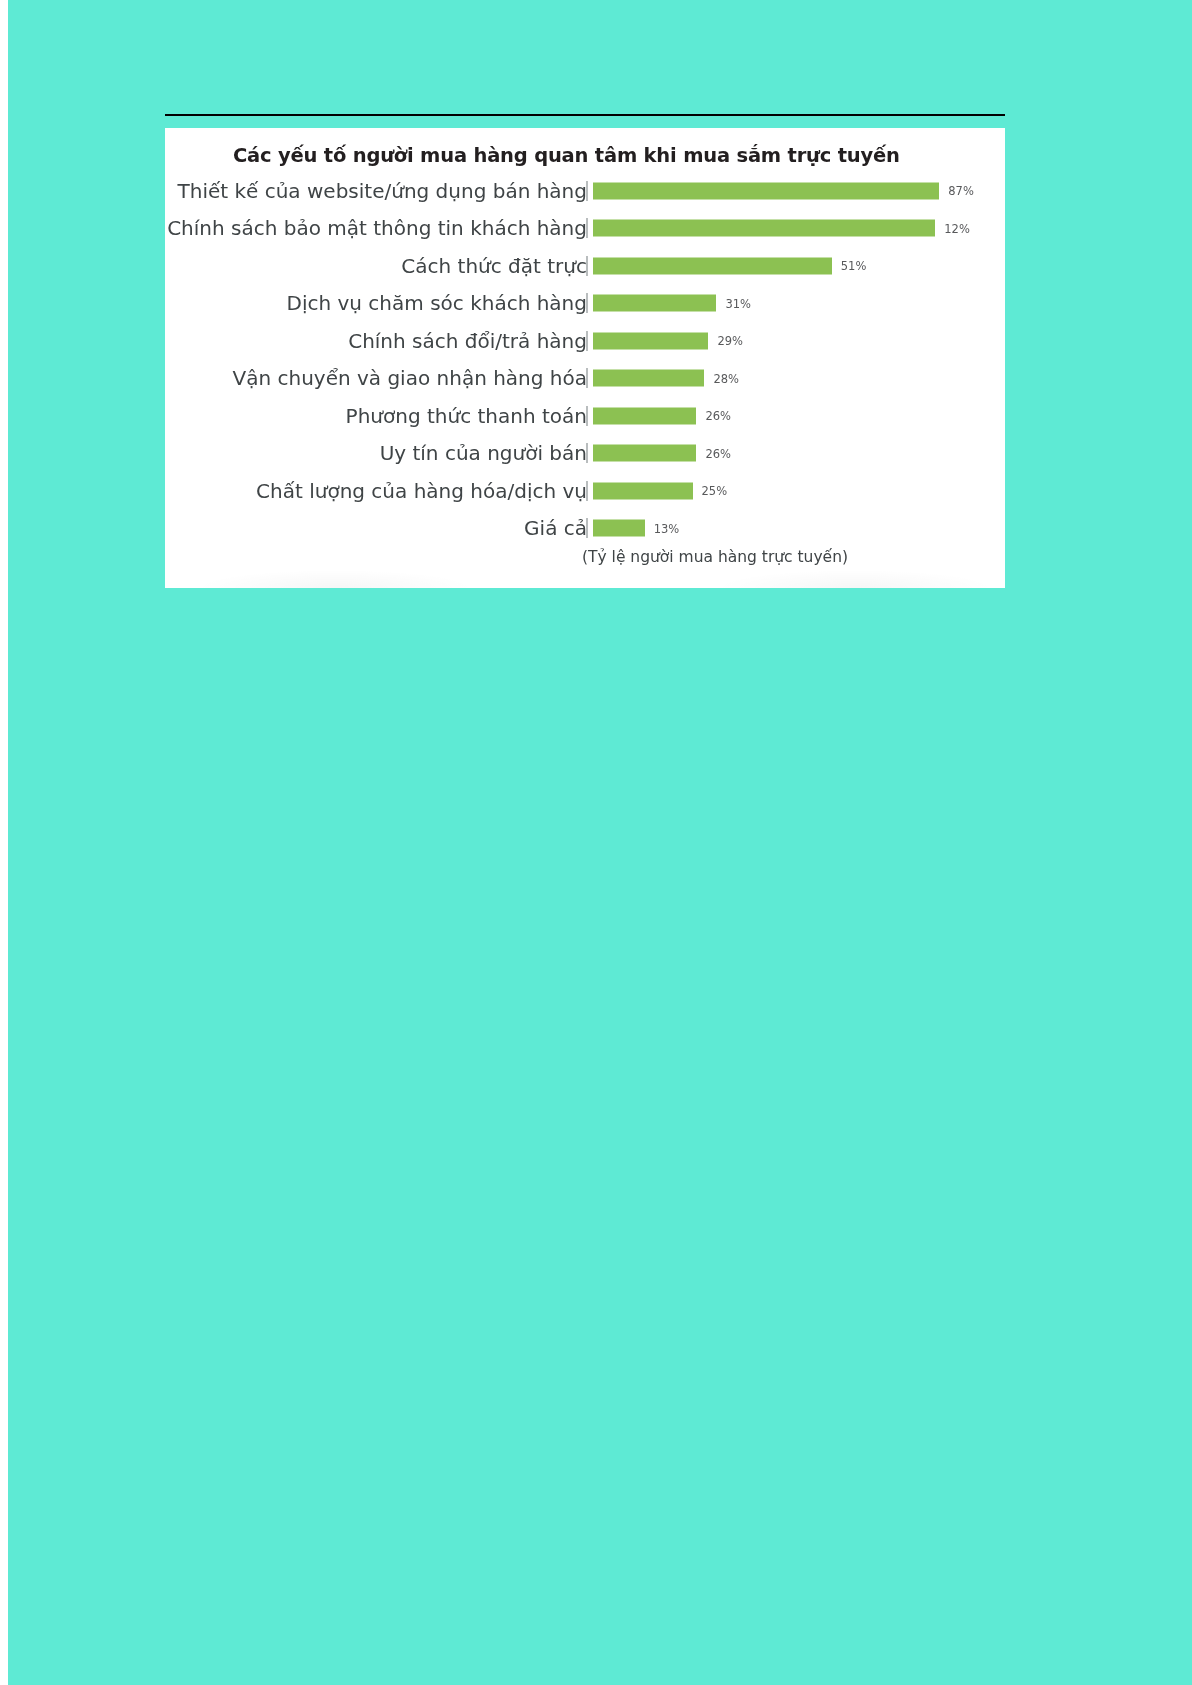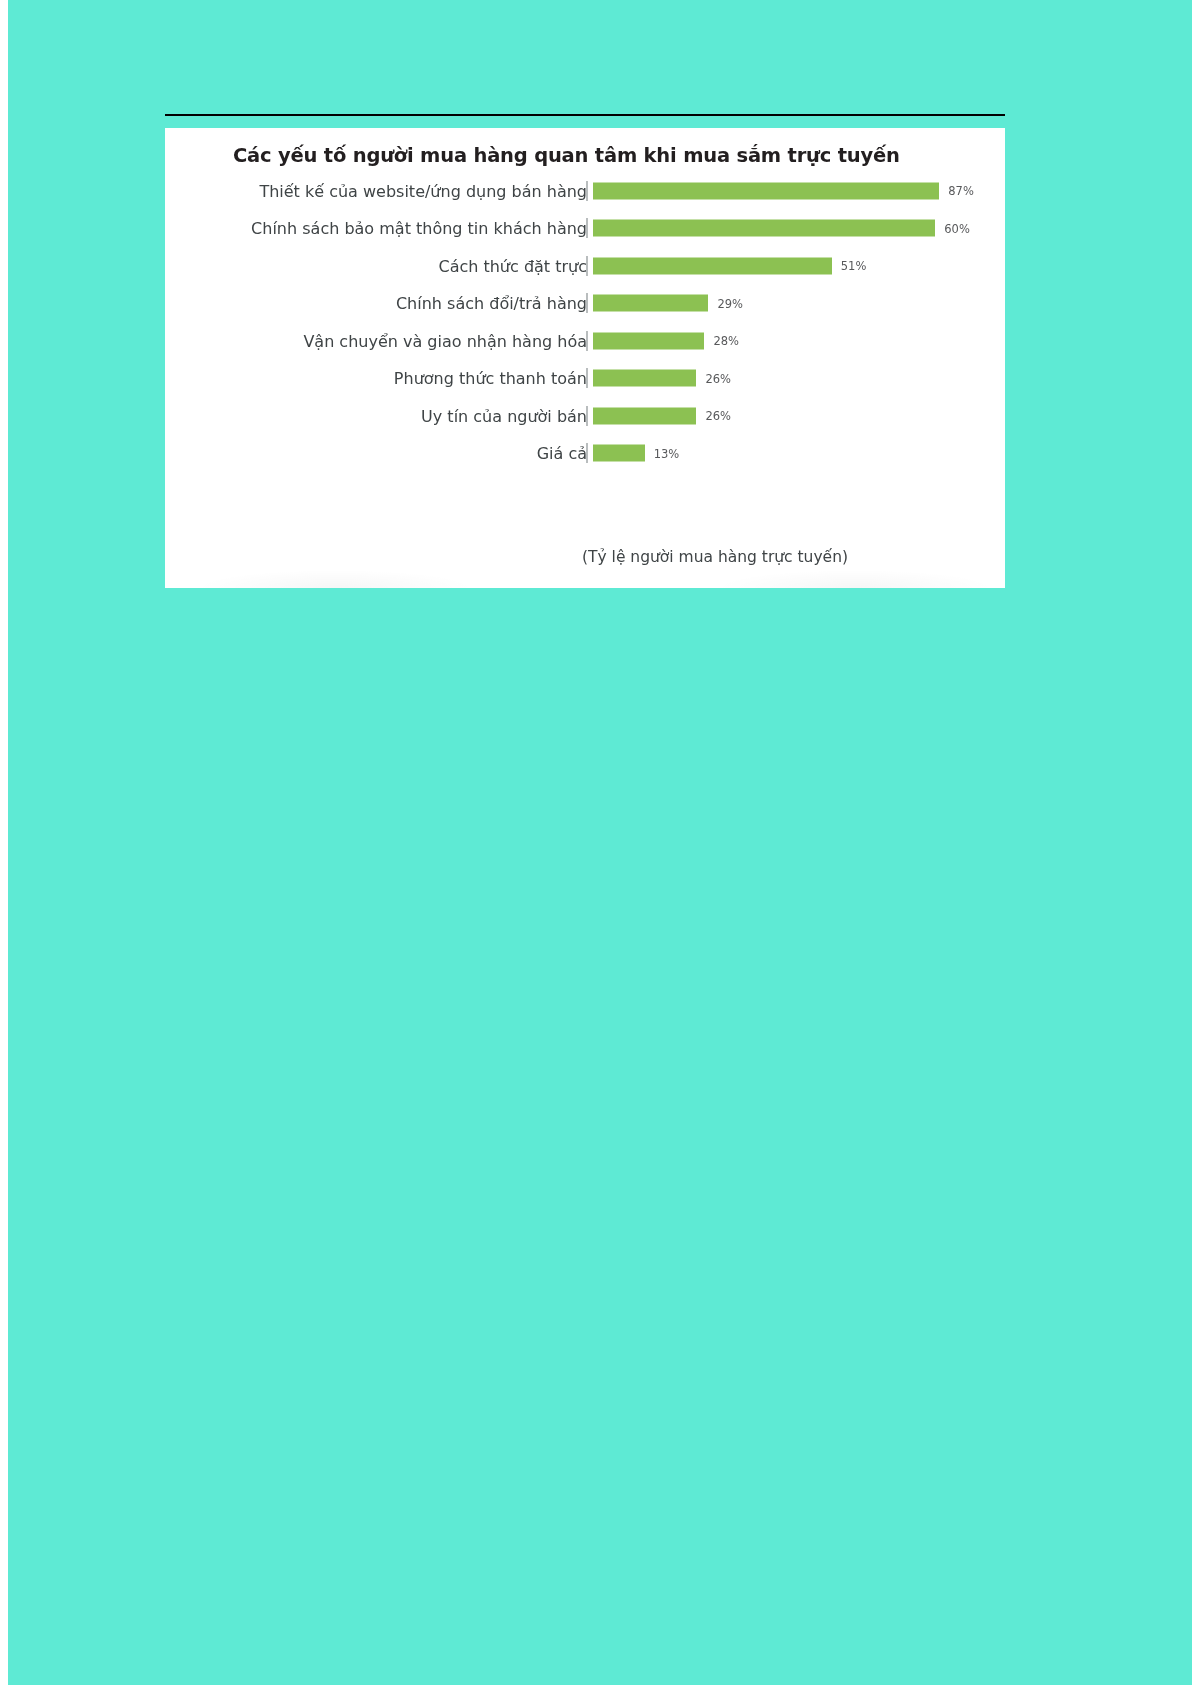--- a/index.html
+++ b/index.html
@@ -71,21 +71,21 @@
     align-items: center;
   }
 
   .cat-label {
     position: absolute;
     right: 418px;           
     top: 50%;
     transform: translateY(-50%);
     text-align: right;
     white-space: nowrap;
-    font-size: 16px;
+    font-size: 20px;
     color: #3f4446;
     font-family: "DejaVu Sans", "Liberation Sans", sans-serif;
   }
 
   .axis-tick {
     position: absolute;
     left: 421px;
     top: 50%;
     transform: translateY(-50%);
     width: 2px;
@@ -162,32 +162,40 @@
           <div class="bar-wrap">
             <div class="bar" style="width: 346.26px; background: rgb(140, 193, 82);"></div>
             <div class="bar-value">87%</div>
           </div>
         </div>
         <div class="row">
           <div class="cat-label">Chính sách bảo mật thông tin khách hàng</div>
           <div class="axis-tick"></div>
           <div class="bar-wrap">
             <div class="bar" style="width: 342.28px; background: rgb(140, 193, 82);"></div>
-            <div class="bar-value">60%</div>
+            <div class="bar-value">12%</div>
           </div>
         </div>
         <div class="row">
           <div class="cat-label">Cách thức đặt trực</div>
           <div class="axis-tick"></div>
           <div class="bar-wrap">
             <div class="bar" style="width: 238.8px; background: rgb(140, 193, 82);"></div>
             <div class="bar-value">51%</div>
           </div>
         </div>
         <div class="row">
+          <div class="cat-label">Dịch vụ chăm sóc khách hàng</div>
+          <div class="axis-tick"></div>
+          <div class="bar-wrap">
+            <div class="bar" style="width: 123.38px; background: rgb(140, 193, 82);"></div>
+            <div class="bar-value">31%</div>
+          </div>
+        </div>
+        <div class="row">
           <div class="cat-label">Chính sách đổi/trả hàng</div>
           <div class="axis-tick"></div>
           <div class="bar-wrap">
             <div class="bar" style="width: 115.42px; background: rgb(140, 193, 82);"></div>
             <div class="bar-value">29%</div>
           </div>
         </div>
         <div class="row">
           <div class="cat-label">Vận chuyển và giao nhận hàng hóa</div>
           <div class="axis-tick"></div>
@@ -206,20 +214,28 @@
         </div>
         <div class="row">
           <div class="cat-label">Uy tín của người bán</div>
           <div class="axis-tick"></div>
           <div class="bar-wrap">
             <div class="bar" style="width: 103.48px; background: rgb(140, 193, 82);"></div>
             <div class="bar-value">26%</div>
           </div>
         </div>
         <div class="row">
+          <div class="cat-label">Chất lượng của hàng hóa/dịch vụ</div>
+          <div class="axis-tick"></div>
+          <div class="bar-wrap">
+            <div class="bar" style="width: 99.5px; background: rgb(140, 193, 82);"></div>
+            <div class="bar-value">25%</div>
+          </div>
+        </div>
+        <div class="row">
           <div class="cat-label">Giá cả</div>
           <div class="axis-tick"></div>
           <div class="bar-wrap">
             <div class="bar" style="width: 51.74px; background: rgb(140, 193, 82);"></div>
             <div class="bar-value">13%</div>
           </div>
         </div>
       </div>
 
     <div class="caption">(Tỷ lệ người mua hàng trực tuyến)</div>

